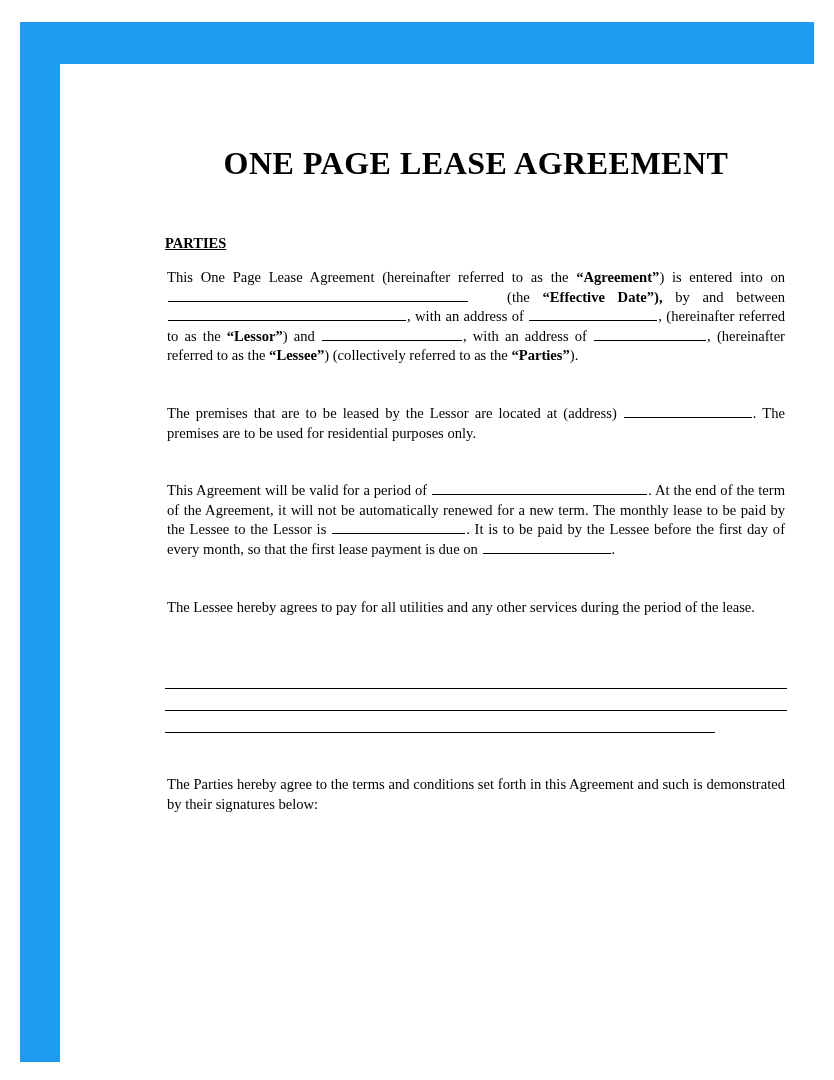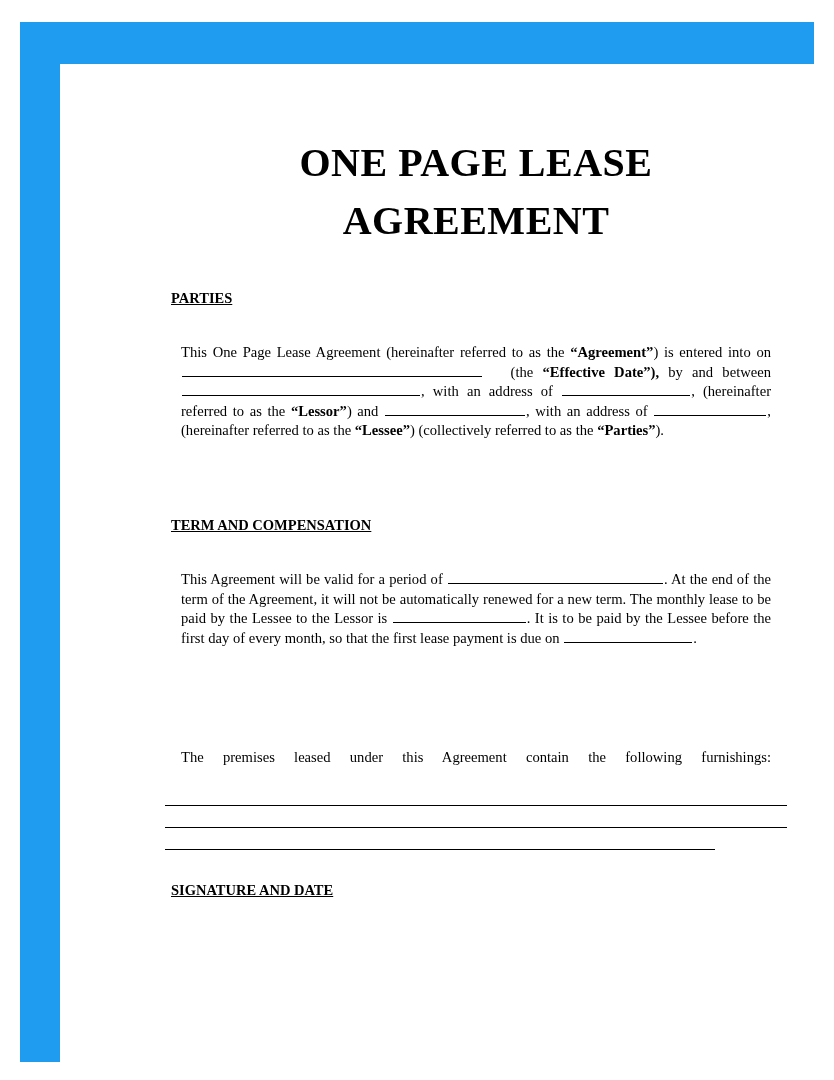--- a/index.html
+++ b/index.html
@@ -43,43 +43,43 @@
   .doc-body {
     position: absolute;
     left: 105px;
     top: 70px;
     width: 622px;
   }
   .doc-title {
     text-align: center;
     font-family: "Liberation Serif", serif;
     font-weight: bold;
-    font-size: 40px;
+    font-size: 32px;
     line-height: 58px;
     letter-spacing: 0.5px;
     color: #000000;
-    margin: 0 0 8px 0;
+    margin: 0 0 17px 0;
     padding: 0 20px;
   }
   .section-head {
     font-family: "Liberation Serif", serif;
     font-weight: bold;
     font-size: 14.5px;
     text-decoration: underline;
     color: #000000;
-    margin: 6px;
+    margin: 0;
     padding: 0;
   }
   .para {
     font-family: "Liberation Serif", serif;
     font-size: 14.6px;
     line-height: 19.6px;
     color: #000000;
     text-align: justify;
-    margin: 16px;
+    margin: 2px;
   }
   .para.justify-spread {
     text-align: justify;
   }
   .b {
     font-weight: bold;
   }
   .blank {
     display: inline-block;
     border-bottom: 1px solid #000000;
@@ -124,43 +124,43 @@
 
         <div class="gap-title"></div>
 
         <div class="section-head">PARTIES</div>
         <div class="gap-head"></div>
         <p class="para"><span>This One Page Lease Agreement (hereinafter referred to as the </span><span class="b">“Agreement”</span><span>) is entered into on </span><span class="blank w-300"></span>&nbsp;&nbsp;&nbsp;<span>(the </span><span class="b">“Effective Date”),</span><span> by and between </span><span class="blank w-240"></span><span>, with an address of </span><span class="blank w-130"></span><span>, (hereinafter referred to as the </span><span class="b">“Lessor”</span><span>) and </span><span class="blank w-140"></span><span>, with an address of </span><span class="blank w-110"></span><span>, (hereinafter referred to as the </span><span class="b">“Lessee”</span><span>) (collectively referred to as the </span><span class="b">“Parties”</span><span>).</span></p>
 
         <div class="gap-sec"></div>
 
         <div class="gap-head"></div>
+        <p class="para"><span>The premises that are to be leased by the Lessor are located at (address) </span><span class="blank w-130"></span><span>. The premises are to be used for residential purposes only.</span></p>
 
         <div class="gap-sec"></div>
 
-        <div class="section-head">TERM AND COMPENSATION</div>
         <div class="gap-head"></div>
         <p class="para"><span>This Agreement will be valid for a period of </span><span class="blank w-215"></span><span>. At the end of the term of the Agreement, it will not be automatically renewed for a new term. The monthly lease to be paid by the Lessee to the Lessor is </span><span class="blank w-135"></span><span>. It is to be paid by the Lessee before the first day of every month, so that the first lease payment is due on </span><span class="blank w-130"></span><span>.</span></p>
 
         <div class="gap-sec"></div>
 
         <div class="gap-head"></div>
+        <p class="para">The Lessee hereby agrees to pay for all utilities and any other services during the period of the lease.</p>
 
         <div class="gap-sec"></div>
 
         <div class="gap-head"></div>
-        <p class="para justify-spread"><span style="display:inline-block;width:100%;text-align:justify;text-align-last:justify;">The premises leased under this Agreement contain the following furnishings:</span></p>
         <div class="fill-lines">
           <div class="fill-line"></div>
           <div class="fill-line"></div>
           <div class="fill-line short"></div>
         </div>
 
         <div class="spacer-26"></div>
 
-        <div class="section-head">SIGNATURE AND DATE</div>
         <div class="gap-head"></div>
+        <p class="para">The Parties hereby agree to the terms and conditions set forth in this Agreement and such is demonstrated by their signatures below:</p>
 
       </div>
 
     </div>
   </div>
 </div>
 
 </body></html>

